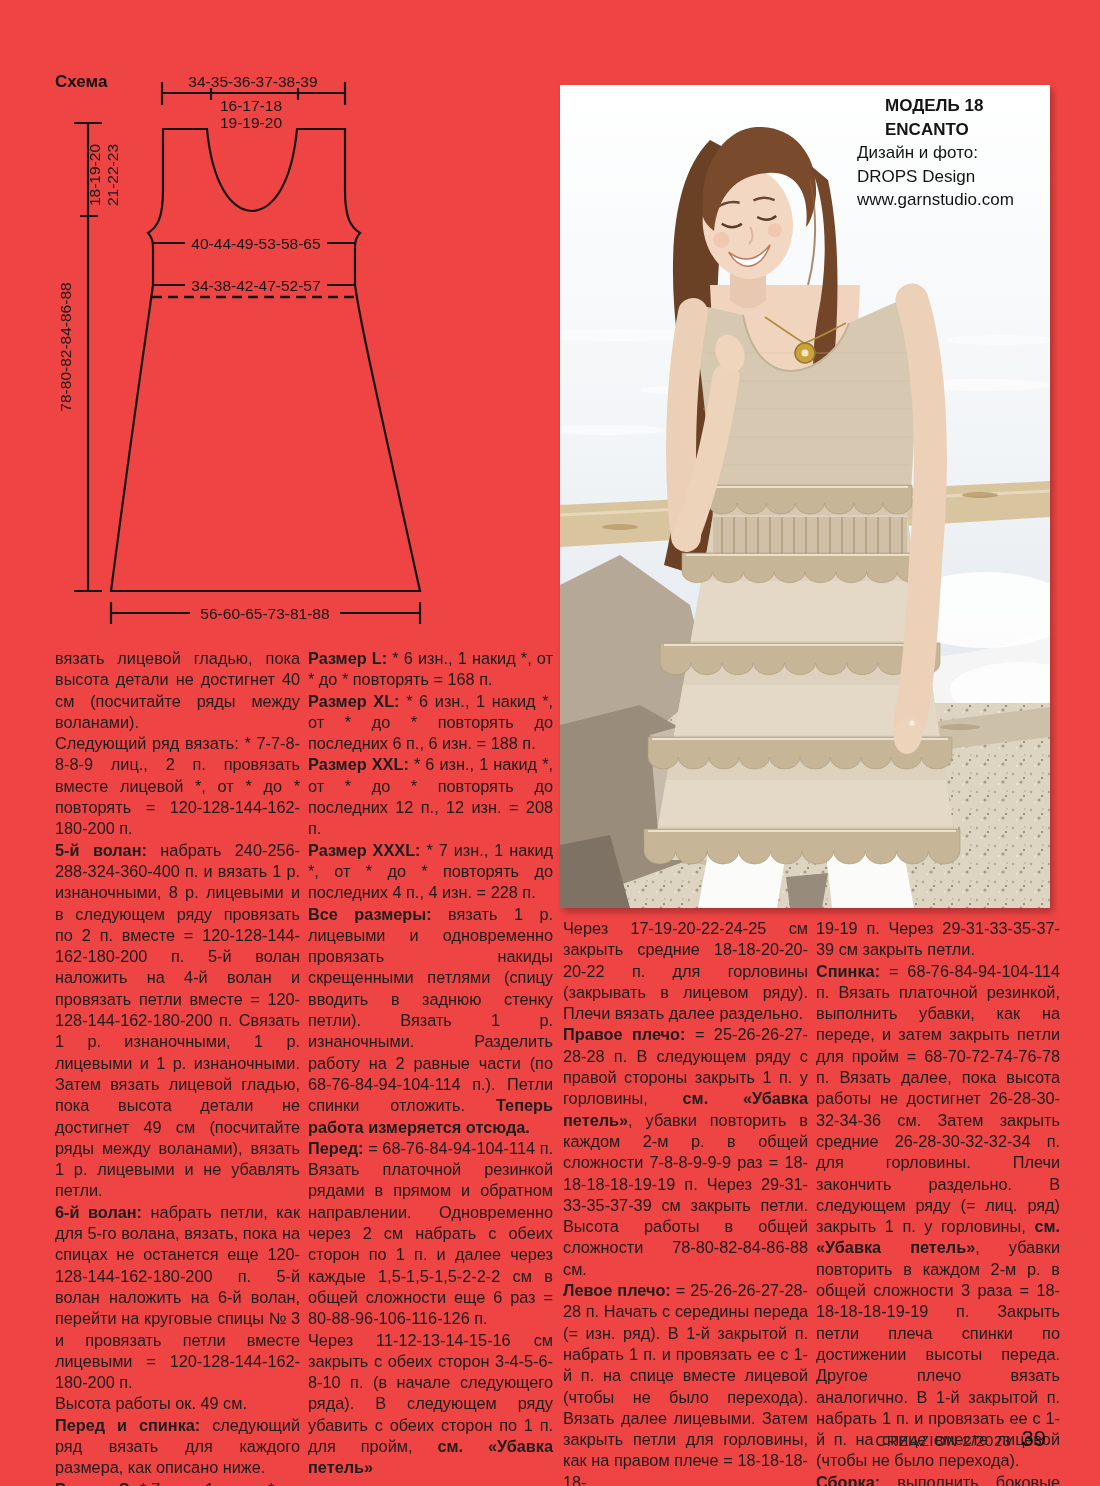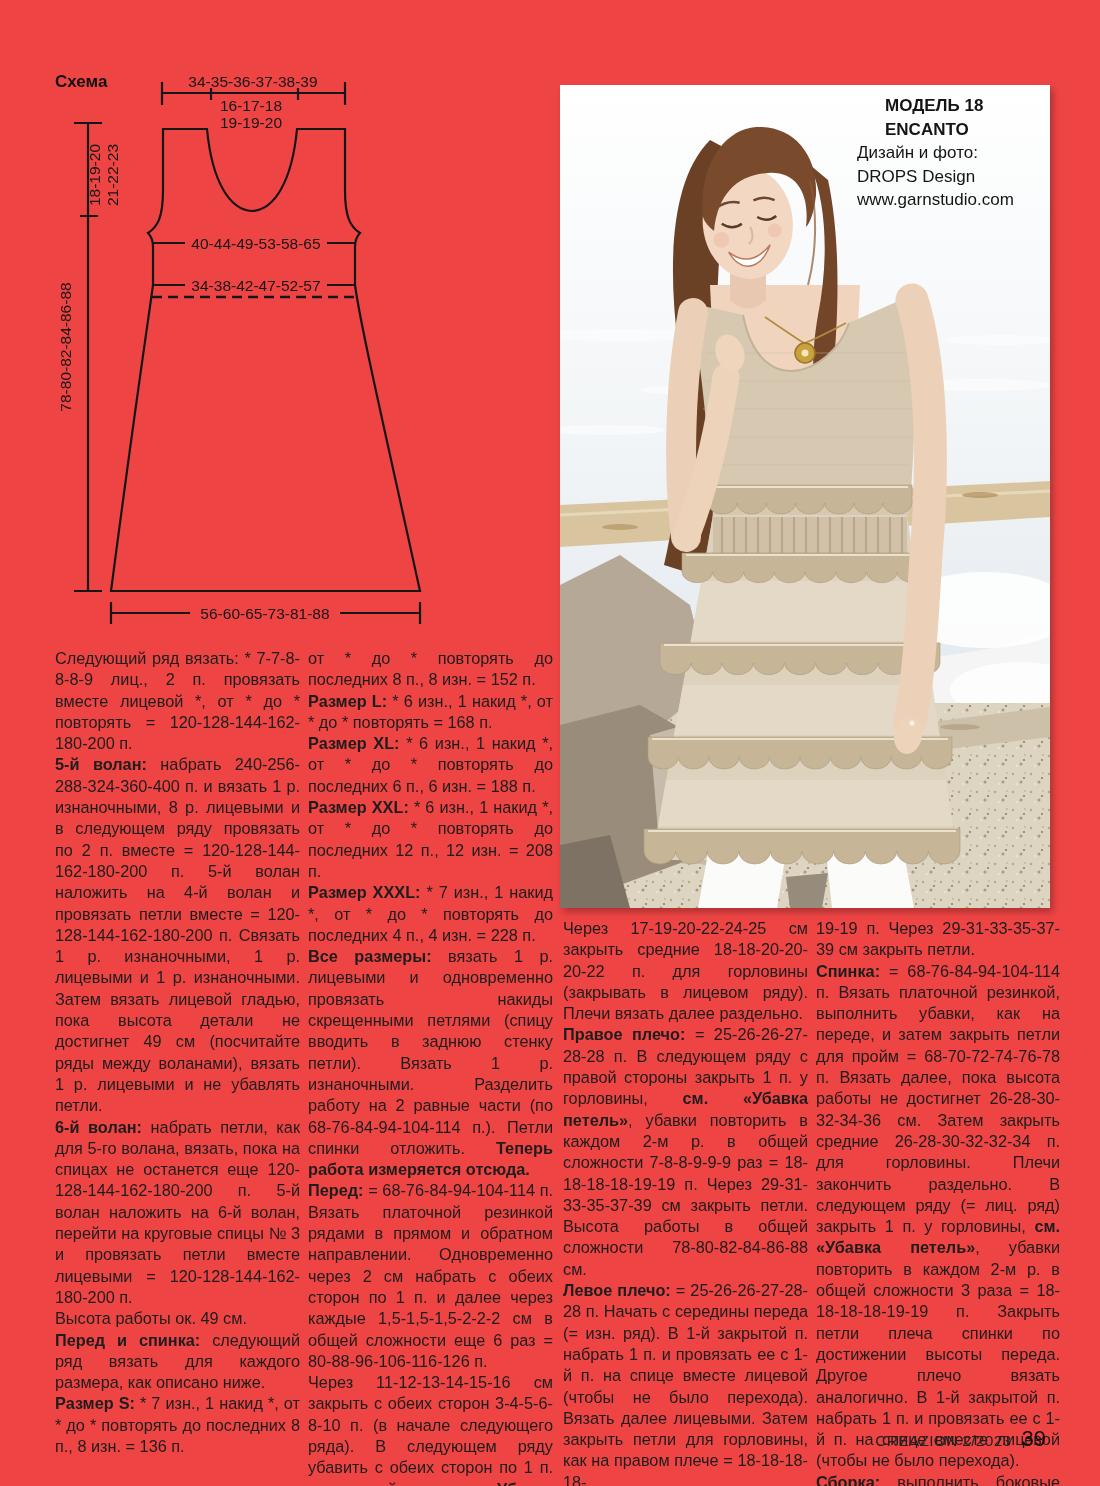--- a/index.html
+++ b/index.html
@@ -210,29 +210,29 @@
 
   <div class="credit">
     <div class="b">МОДЕЛЬ 18</div>
     <div class="b">ENCANTO</div>
     <div>Дизайн и фото:</div>
     <div>DROPS Design</div>
     <div>www.garnstudio.com</div>
   </div>
 
   <div class="col col1">
+      <p><span>вязать лицевой гладью, пока высота детали не достигнет 40 см (посчитайте ряды между воланами).</span></p>
       <p><span>Следующий ряд вязать: * 7-7-8-8-8-9 лиц., 2 п. провязать вместе лицевой *, от * до * повторять = 120-128-144-162-180-200 п.</span></p>
       <p><span class="b">5-й волан:</span><span> набрать 240-256-288-324-360-400 п. и вязать 1 р. изнаночными, 8 р. лицевыми и в следующем ряду провязать по 2 п. вместе = 120-128-144-162-180-200 п. 5-й волан наложить на 4-й волан и провязать петли вместе = 120-128-144-162-180-200 п. Связать 1 р. изнаночными, 1 р. лицевыми и 1 р. изнаночными. Затем вязать лицевой гладью, пока высота детали не достигнет 49 см (посчитайте ряды между воланами), вязать 1 р. лицевыми и не убавлять петли.</span></p>
       <p><span class="b">6-й волан:</span><span> набрать петли, как для 5-го волана, вязать, пока на спицах не останется еще 120-128-144-162-180-200 п. 5-й волан наложить на 6-й волан, перейти на круговые спицы № 3 и провязать петли вместе лицевыми = 120-128-144-162-180-200 п.</span></p>
       <p><span>Высота работы ок. 49 см.</span></p>
       <p><span class="b">Перед и спинка:</span><span> следующий ряд вязать для каждого размера, как описано ниже.</span></p>
       <p><span class="b">Размер S:</span><span> * 7 изн., 1 накид *, от * до * повторять до последних 8 п., 8 изн. = 136 п.</span></p>
     </div>
   <div class="col col2">
-      <p><span>от * до * повторять до последних 8 п., 8 изн. = 152 п.</span></p>
       <p><span class="b">Размер L:</span><span> * 6 изн., 1 накид *, от * до * повторять = 168 п.</span></p>
       <p><span class="b">Размер XL:</span><span> * 6 изн., 1 накид *, от * до * повторять до последних 6 п., 6 изн. = 188 п.</span></p>
       <p><span class="b">Размер XXL:</span><span> * 6 изн., 1 накид *, от * до * повторять до последних 12 п., 12 изн. = 208 п.</span></p>
       <p><span class="b">Размер XXXL:</span><span> * 7 изн., 1 накид *, от * до * повторять до последних 4 п., 4 изн. = 228 п.</span></p>
       <p><span class="b">Все размеры:</span><span> вязать 1 р. лицевыми и одновременно провязать накиды скрещенными петлями (спицу вводить в заднюю стенку петли). Вязать 1 р. изнаночными. Разделить работу на 2 равные части (по 68-76-84-94-104-114 п.). Петли спинки отложить. </span><span class="b">Теперь работа измеряется отсюда.</span></p>
       <p><span class="b">Перед:</span><span> = 68-76-84-94-104-114 п. Вязать платочной резинкой рядами в прямом и обратном направлении. Одновременно через 2 см набрать с обеих сторон по 1 п. и далее через каждые 1,5-1,5-1,5-2-2-2 см в общей сложности еще 6 раз = 80-88-96-106-116-126 п.</span></p>
       <p><span>Через 11-12-13-14-15-16 см закрыть с обеих сторон 3-4-5-6-8-10 п. (в начале следующего ряда). В следующем ряду убавить с обеих сторон по 1 п. для пройм, </span><span class="b">см. «Убавка петель»</span></p>
     </div>
   <div class="col col3">
       <p><span>Через 17-19-20-22-24-25 см закрыть средние 18-18-20-20-20-22 п. для горловины (закрывать в лицевом ряду). Плечи вязать далее раздельно.</span></p>

